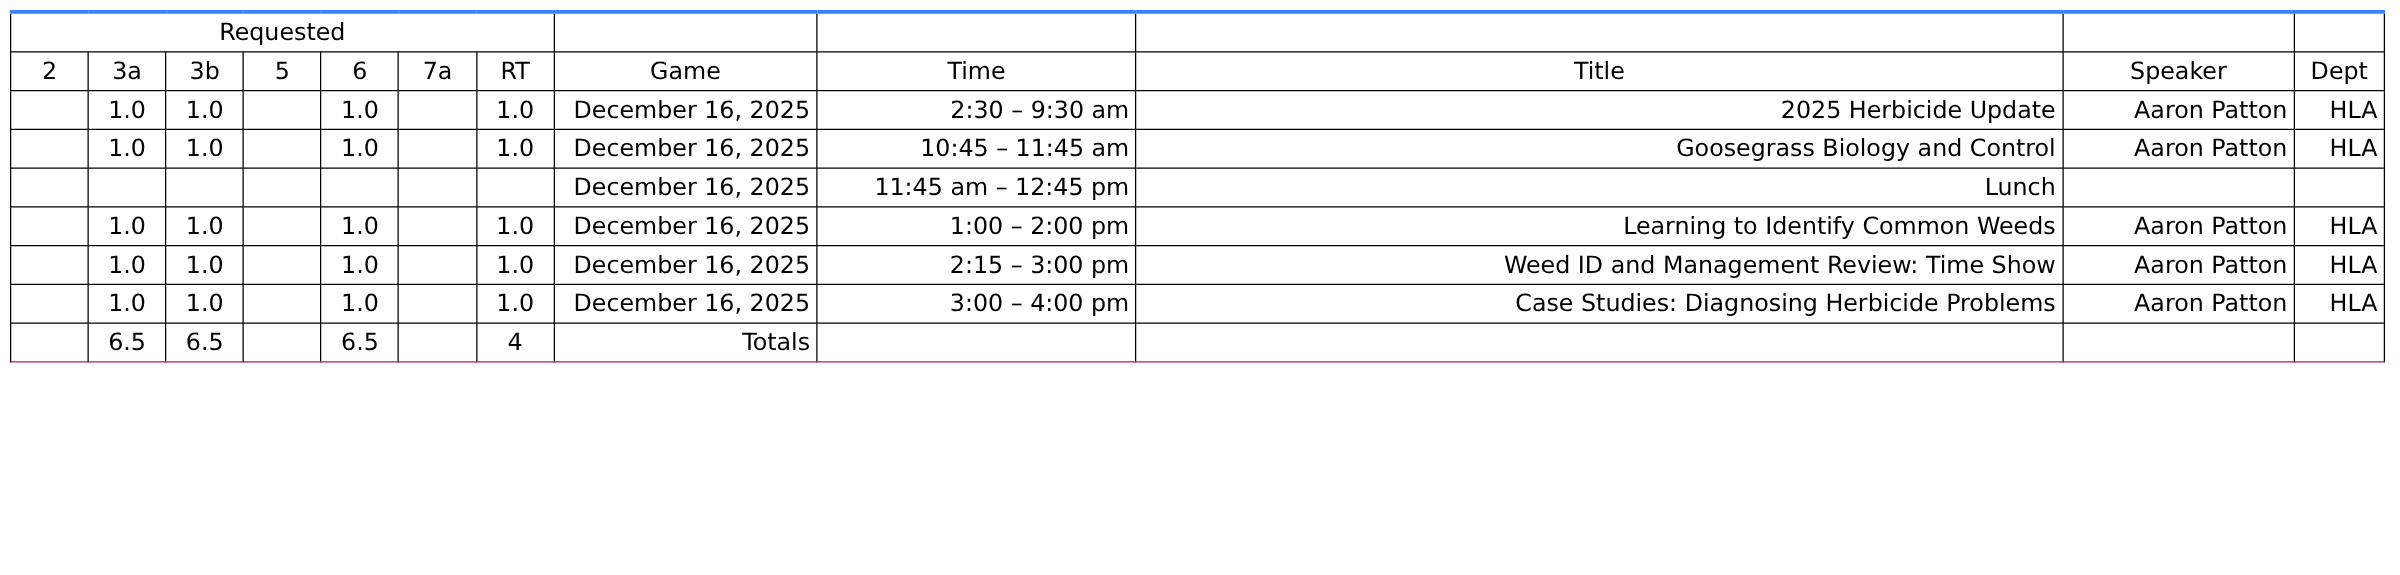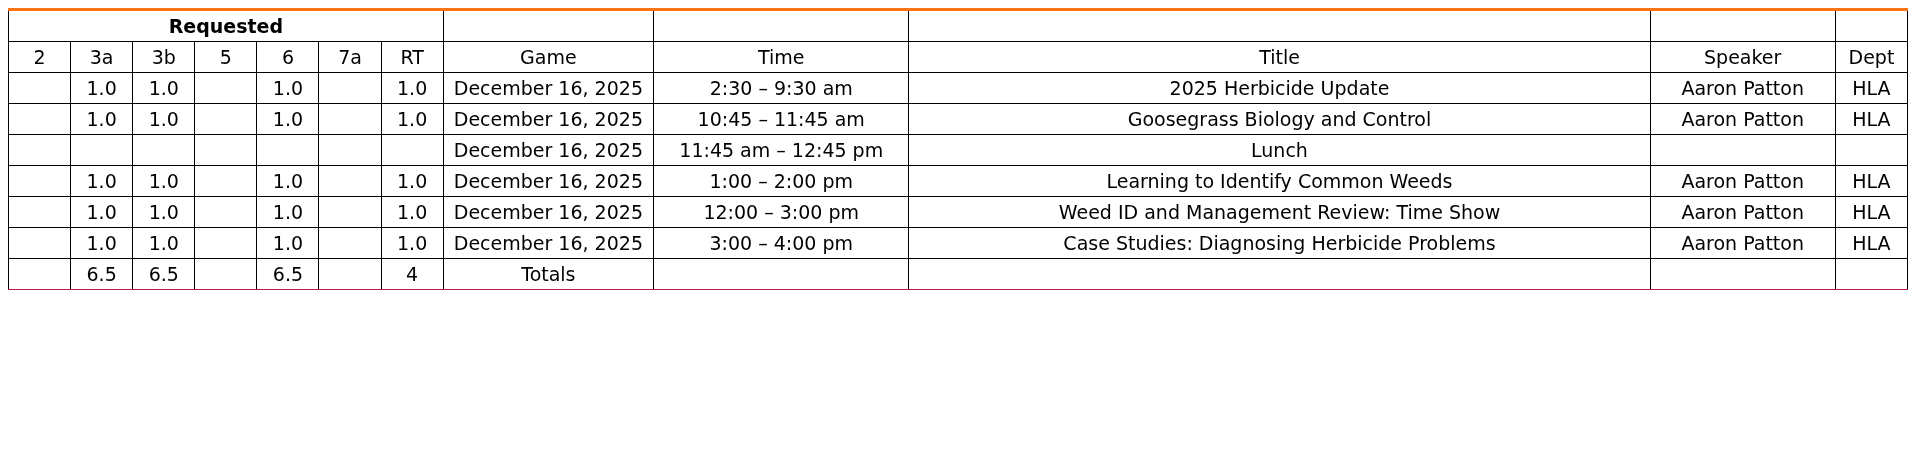--- a/index.html
+++ b/index.html
@@ -29,28 +29,27 @@
     padding: 4px 5px;
     height: 28px;
     box-sizing: border-box;
     font-weight: normal;
     vertical-align: middle;
     white-space: nowrap;
     overflow: hidden;
   }
   
   table.schedule tr.row-group-head td {
-    border-top: 3px solid #f97316;
-    font-weight: bold;
+    border-top: 3px solid #3b82f6;
   }
   table.schedule tr.row-last td {
     border-bottom: 1px solid #be185d;
   }
   .c-center { text-align: center; }
-  .c-left { text-align: center; }
+  .c-left { text-align: right; }
   .requested-head {
     text-align: center;
   }
   
   col.col-credit { width: 62px; }
   col.col-date { width: 210px; }
   col.col-time { width: 255px; }
   col.col-title { width: 740px; }
   col.col-speaker { width: 185px; }
   col.col-dept { width: 72px; }
@@ -157,21 +156,21 @@
         </tr>
         <tr>
           <td class="c-center"></td>
           <td class="c-center">1.0</td>
           <td class="c-center">1.0</td>
           <td class="c-center"></td>
           <td class="c-center">1.0</td>
           <td class="c-center"></td>
           <td class="c-center">1.0</td>
           <td class="c-left">December 16, 2025</td>
-          <td class="c-left">12:00 – 3:00 pm</td>
+          <td class="c-left">2:15 – 3:00 pm</td>
           <td class="c-left">Weed ID and Management Review: Time Show</td>
           <td class="c-left">Aaron Patton</td>
           <td class="c-left">HLA</td>
         </tr>
         <tr>
           <td class="c-center"></td>
           <td class="c-center">1.0</td>
           <td class="c-center">1.0</td>
           <td class="c-center"></td>
           <td class="c-center">1.0</td>

